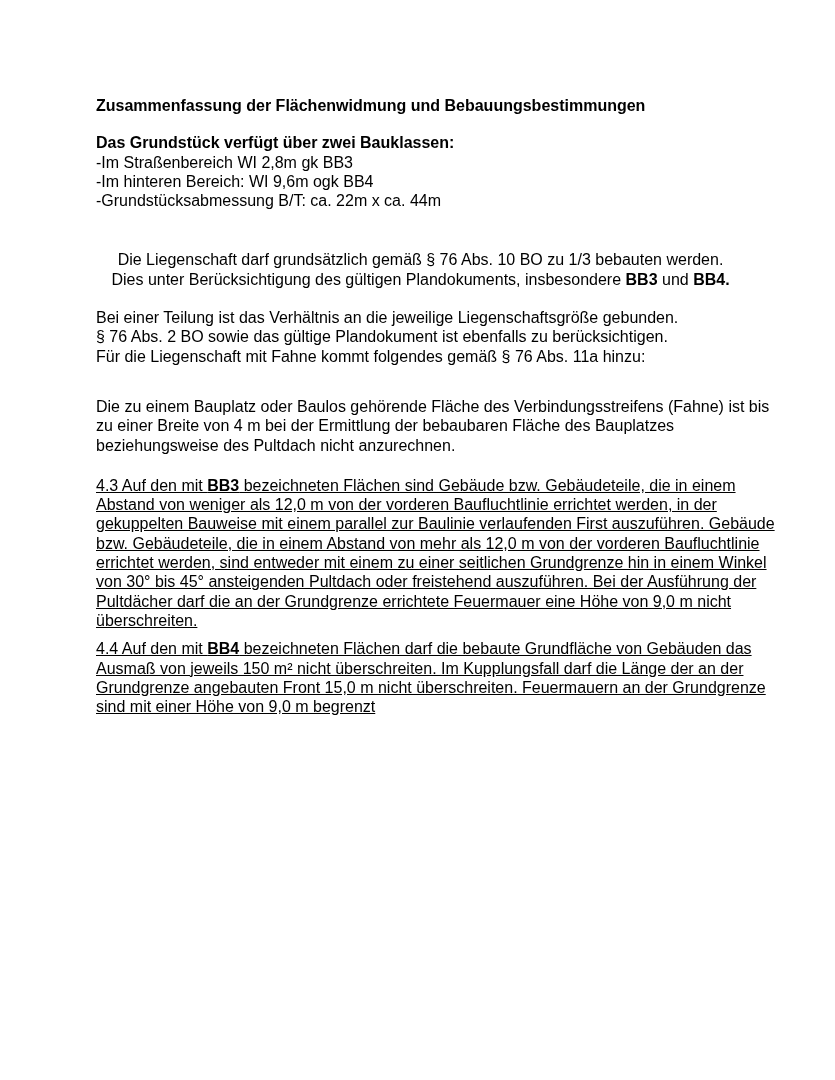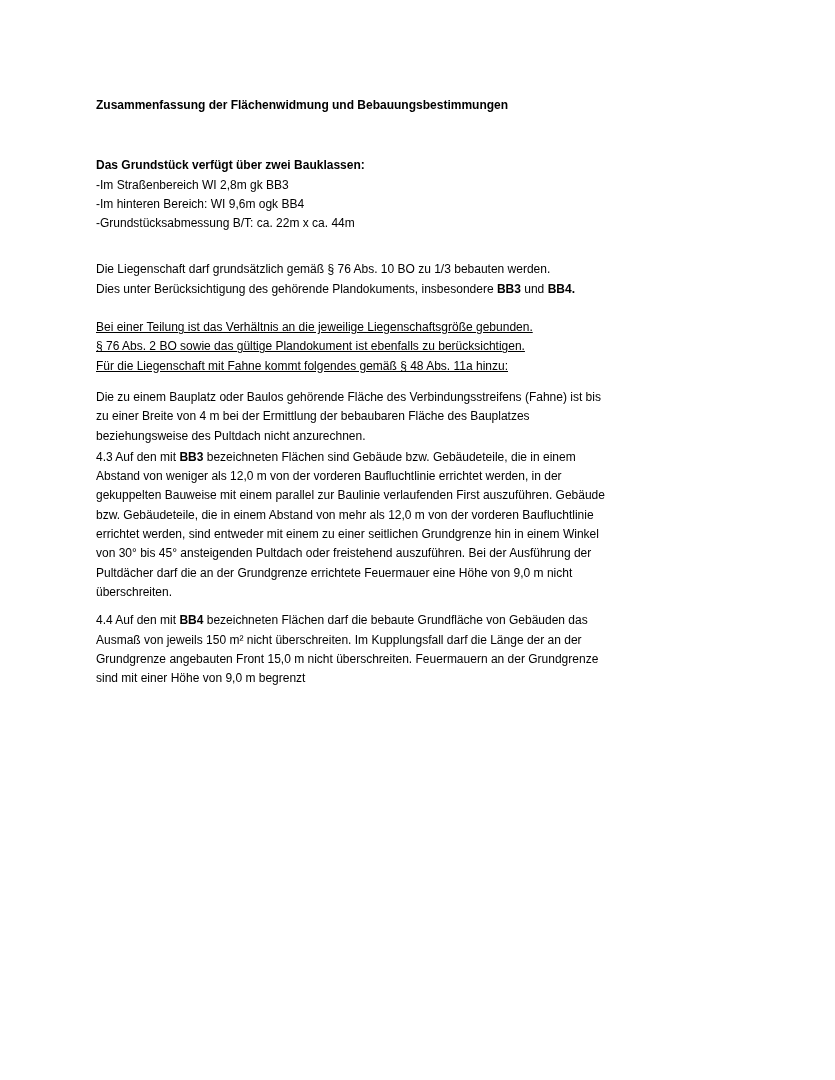--- a/index.html
+++ b/index.html
@@ -9,42 +9,42 @@
   }
   .page {
     position: relative;
     width: 835px;
     height: 1080px;
     background: #ffffff;
     overflow: hidden;
     box-sizing: border-box;
     padding: 96px 90px 0 96px;
     font-family: "Liberation Sans", "DejaVu Sans", sans-serif;
-    font-size: 12px;
+    font-size: 16px;
     line-height: 19.3px;
     color: #000000;
   }
   .doc p {
     margin: 0;
     white-space: nowrap; 
   }
-  .doc p:nth-of-type(2) { margin-top: 41px; }
-  .doc p:nth-of-type(3) { margin-top: 27px; }
-  .doc p:nth-of-type(4) { margin-top: 19px; text-decoration: underline; }
-  .doc p:nth-of-type(5) { margin-top: 12px; }
-  .doc p:nth-of-type(6) { margin-top: 2px; }
-  .doc p:nth-of-type(7) { margin-top: 9px; }
+  .doc p:nth-of-type(2) { margin-top: 18px; }
+  .doc p:nth-of-type(3) { margin-top: 40px; text-align: center; }
+  .doc p:nth-of-type(4) { margin-top: 19px; }
+  .doc p:nth-of-type(5) { margin-top: 31px; }
+  .doc p:nth-of-type(6) { margin-top: 21px; text-decoration: underline; }
+  .doc p:nth-of-type(7) { margin-top: 9px; text-decoration: underline; }
   .bold { font-weight: bold; }
 </style>
 </head>
 <body>
 
 <main class="page">
   <div class="doc">
       <p><span class="bold">Zusammenfassung der Flächenwidmung und Bebauungsbestimmungen</span></p>
       <p><span class="bold">Das Grundstück verfügt über zwei Bauklassen:</span><br><span>-Im Straßenbereich WI 2,8m gk BB3</span><br><span>-Im hinteren Bereich: WI 9,6m ogk BB4</span><br><span>-Grundstücksabmessung B/T: ca. 22m x ca. 44m</span></p>
-      <p><span>Die Liegenschaft darf grundsätzlich gemäß § 76 Abs. 10 BO zu 1/3 bebauten werden.</span><br><span>Dies unter Berücksichtigung des gehörende Plandokuments, insbesondere </span><span class="bold">BB3</span><span> und </span><span class="bold">BB4.</span></p>
-      <p><span>Bei einer Teilung ist das Verhältnis an die jeweilige Liegenschaftsgröße gebunden.</span><br><span>§ 76 Abs. 2 BO sowie das gültige Plandokument ist ebenfalls zu berücksichtigen.</span><br><span>Für die Liegenschaft mit Fahne kommt folgendes gemäß § 48 Abs. 11a hinzu:</span></p>
+      <p><span>Die Liegenschaft darf grundsätzlich gemäß § 76 Abs. 10 BO zu 1/3 bebauten werden.</span><br><span>Dies unter Berücksichtigung des gültigen Plandokuments, insbesondere </span><span class="bold">BB3</span><span> und </span><span class="bold">BB4.</span></p>
+      <p><span>Bei einer Teilung ist das Verhältnis an die jeweilige Liegenschaftsgröße gebunden.</span><br><span>§ 76 Abs. 2 BO sowie das gültige Plandokument ist ebenfalls zu berücksichtigen.</span><br><span>Für die Liegenschaft mit Fahne kommt folgendes gemäß § 76 Abs. 11a hinzu:</span></p>
       <p><span>Die zu einem Bauplatz oder Baulos gehörende Fläche des Verbindungsstreifens (Fahne) ist bis</span><br><span>zu einer Breite von 4 m bei der Ermittlung der bebaubaren Fläche des Bauplatzes</span><br><span>beziehungsweise des Pultdach nicht anzurechnen.</span></p>
       <p><span>4.3 Auf den mit </span><span class="bold">BB3</span><span> bezeichneten Flächen sind Gebäude bzw. Gebäudeteile, die in einem</span><br><span>Abstand von weniger als 12,0 m von der vorderen Baufluchtlinie errichtet werden, in der</span><br><span>gekuppelten Bauweise mit einem parallel zur Baulinie verlaufenden First auszuführen. Gebäude</span><br><span>bzw. Gebäudeteile, die in einem Abstand von mehr als 12,0 m von der vorderen Baufluchtlinie</span><br><span>errichtet werden, sind entweder mit einem zu einer seitlichen Grundgrenze hin in einem Winkel</span><br><span>von 30° bis 45° ansteigenden Pultdach oder freistehend auszuführen. Bei der Ausführung der</span><br><span>Pultdächer darf die an der Grundgrenze errichtete Feuermauer eine Höhe von 9,0 m nicht</span><br><span>überschreiten.</span></p>
       <p><span>4.4 Auf den mit </span><span class="bold">BB4</span><span> bezeichneten Flächen darf die bebaute Grundfläche von Gebäuden das</span><br><span>Ausmaß von jeweils 150 m² nicht überschreiten. Im Kupplungsfall darf die Länge der an der</span><br><span>Grundgrenze angebauten Front 15,0 m nicht überschreiten. Feuermauern an der Grundgrenze</span><br><span>sind mit einer Höhe von 9,0 m begrenzt</span></p>
     </div>
 </main>
 
 </body></html>

